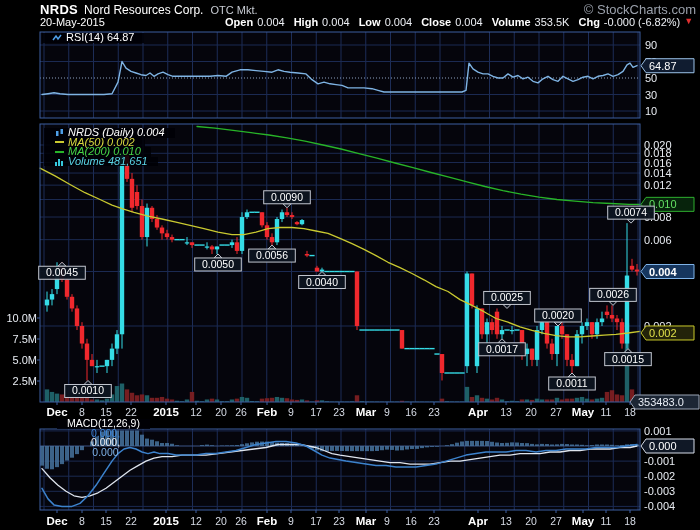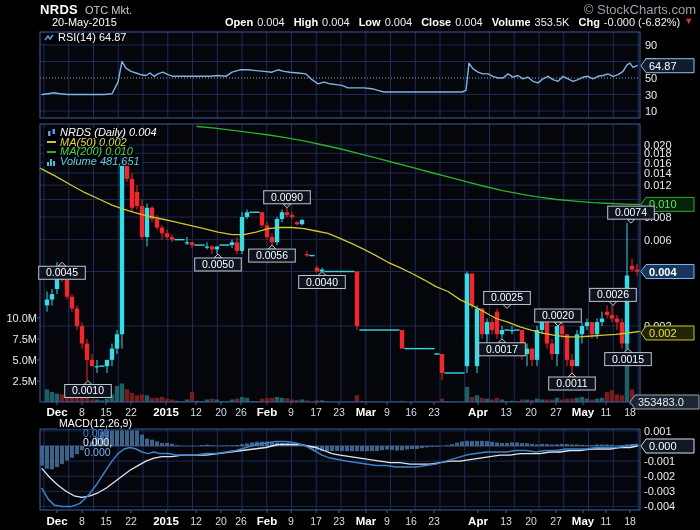--- a/index.html
+++ b/index.html
@@ -4,42 +4,43 @@
 <style>
   html,body{margin:0;padding:0;background:#000;}
   .stage{position:relative;width:700px;height:530px;background:#000;overflow:hidden;
          font-family:"Liberation Sans",sans-serif;color:#fff;}
   .hdr1{position:absolute;top:2px;left:40px;width:656px;display:flex;align-items:baseline;}
   .sym{font-size:13px;font-weight:bold;letter-spacing:.3px;}
   .comp{font-size:12px;margin-left:6px;}
   .mkt{font-size:11px;margin-left:7px;color:#c8ccd4;}
   .copy{margin-left:auto;font-size:13px;color:#9aa0ab;}
   .hdr2{position:absolute;top:16px;left:40px;width:656px;height:13px;font-size:11px;}
-  .date{position:absolute;left:12px;top:0;}
+  .date{position:absolute;left:0;top:0;}
   .quote{position:absolute;left:176px;top:0;display:flex;white-space:nowrap;}
   .quote b{margin-left:9px;font-weight:bold;}
   .quote span.v{margin-left:4px;color:#eceff4;}
   .chg-arrow{color:#e03030;font-size:9px;margin-left:4px;}
   .lg{position:absolute;font-size:11px;line-height:9.6px;}
   .lg-rsi{left:42px;top:33px;}
   .lg-price{left:44px;top:128px;font-style:italic;}
   .lg-macd{left:57px;top:419px;font-size:10.5px;flex-direction:column;}
-  .lgrow{display:flex;align-items:center;height:9.6px;background:rgba(0,0,6,.88);padding:0 2px;width:max-content;}
+  .lgrow{display:flex;align-items:center;height:9.6px;background:rgba(0,0,6,.88);padding:0 10px;width:max-content;}
   .lgrow svg{margin-right:3px;}
   .c-nrds{color:#fff}.c-ma50{color:#d9d940}.c-ma200{color:#46d546}.c-vol{color:#5ad4e6}
   .mv1{color:#3f86d8;margin-left:4px}.mv2{color:#e6ebf2;margin-left:4px}.mv3{color:#7fb2e6;margin-left:4px}
   svg text{font-family:"Liberation Sans",sans-serif;}
 </style>
 </head>
 <body>
 
 <div class="stage">
 
   <div class="hdr1">
     <span class="sym">NRDS</span>
+    <span class="comp">Nord Resources Corp.</span>
     <span class="mkt">OTC Mkt.</span>
     <span class="copy">© StockCharts.com</span>
   </div>
 
   <div class="hdr2">
     <span class="date">20-May-2015</span>
     <span class="quote">
       <b>Open</b>
         <span class="v">0.004</span>
       <b>High</b>

